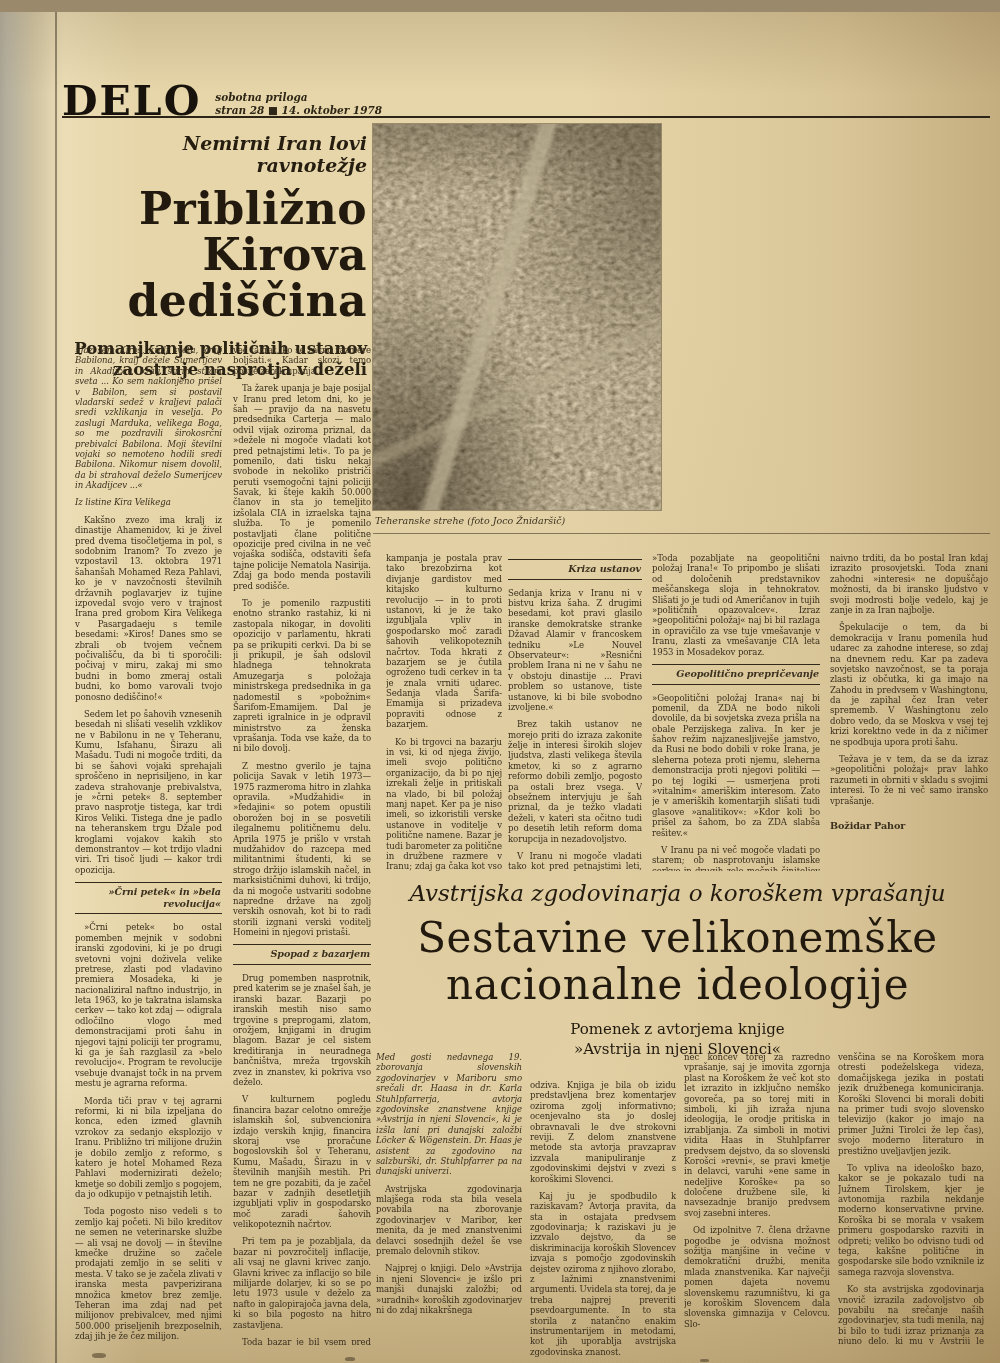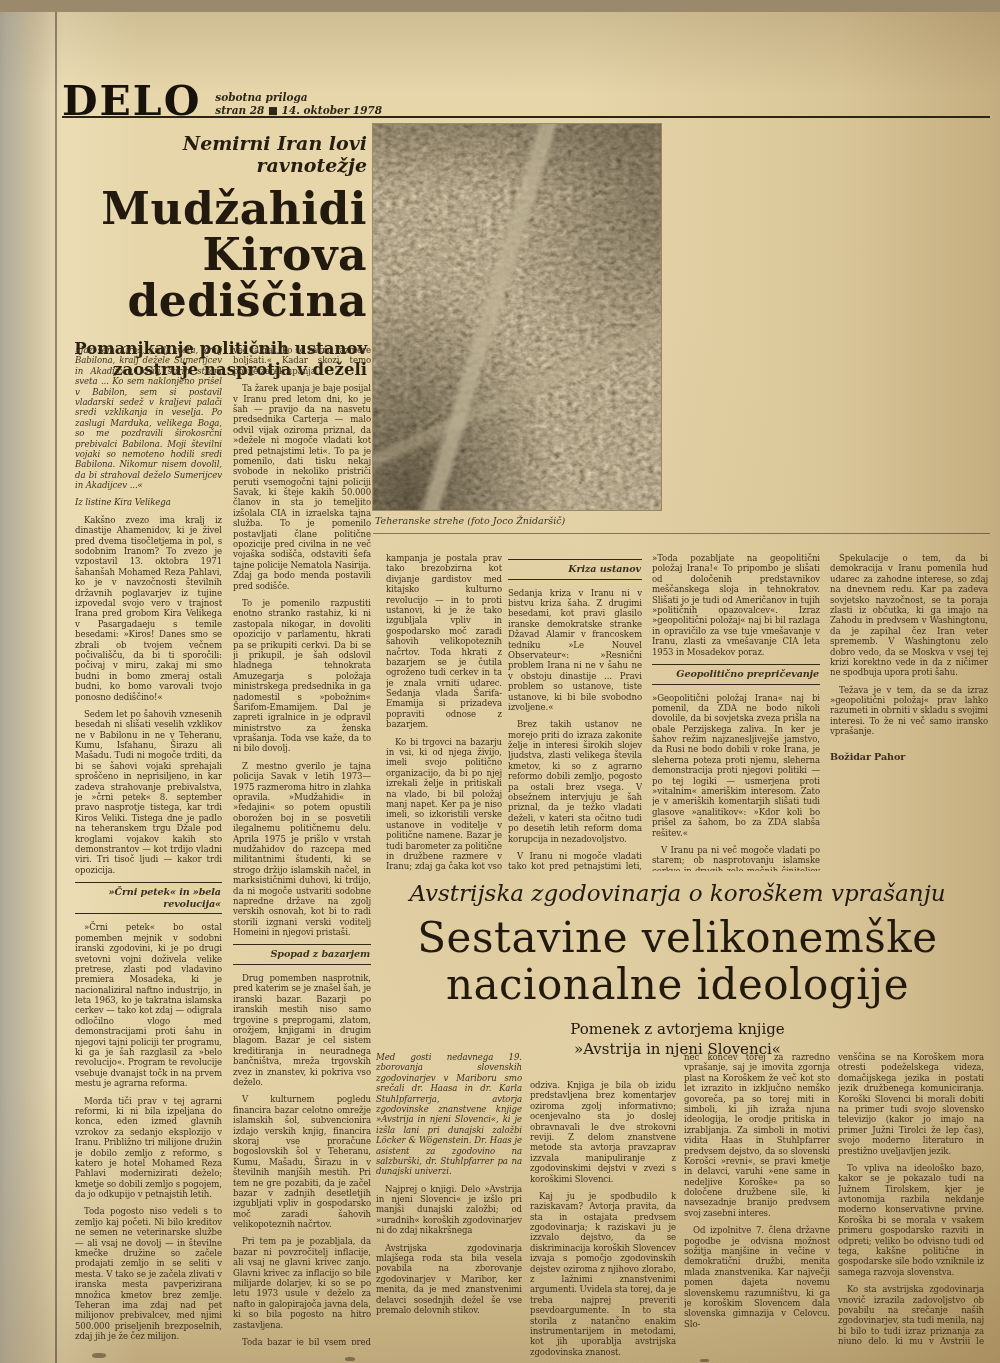--- a/index.html
+++ b/index.html
@@ -77,21 +77,21 @@
     <div class="tagline">
       <div>sobotna priloga</div>
       <div>stran 28 ■ 14. oktober 1978</div>
     </div>
   </div>
   <div class="masthead-rule"></div>
 
   <div class="iran-head">
     <div class="kicker">Nemirni Iran lovi ravnotežje</div>
     <div class="iran-headline">
-      <span>Mudžahidi</span>
+      <span>Približno</span>
       <span>Kirova</span>
       <span>dediščina</span>
     </div>
     <div class="iran-subhead">Pomanjkanje političnih ustanov zaostruje nasprotja v deželi</div>
   </div>
 
   <div class="photo">
     <svg width="288" height="386" xmlns="http://www.w3.org/2000/svg">
       <filter id="grain">
         <feTurbulence type="fractalNoise" baseFrequency="0.16 0.21" numOctaves="3" seed="11"></feTurbulence>
@@ -141,40 +141,41 @@
       <p class="">Brez takih ustanov ne morejo priti do izraza zakonite želje in interesi širokih slojev ljudstva, zlasti velikega števila kmetov, ki so z agrarno reformo dobili zemljo, pogosto pa ostali brez vsega. V obsežnem intervjuju je šah priznal, da je težko vladati deželi, v kateri sta očitno tudi po desetih letih reform doma korupcija in nezadovoljstvo.</p>
       <p class="">V Iranu ni mogoče vladati tako kot pred petnajstimi leti, zlasti ne zgolj s tajno policijo in vojsko.</p>
     </div>
   <div class="col iran-c5">
       <p class=" noindent">»Toda pozabljate na geopolitični položaj Irana!« To pripombo je slišati od določenih predstavnikov meščanskega sloja in tehnokratov. Slišati jo je tudi od Američanov in tujih »političnih opazovalcev«. Izraz »geopolitični položaj« naj bi bil razlaga in opravičilo za vse tuje vmešavanje v Iranu, zlasti za vmešavanje CIA leta 1953 in Mosadekov poraz.</p>
       <div class="col-subhead">Geopolitično prepričevanje</div>
       <p class=" noindent">»Geopolitični položaj Irana« naj bi pomenil, da ZDA ne bodo nikoli dovolile, da bi sovjetska zveza prišla na obale Perzijskega zaliva. In ker je šahov režim najzanesljivejše jamstvo, da Rusi ne bodo dobili v roke Irana, je sleherna poteza proti njemu, sleherna demonstracija proti njegovi politiki — po tej logiki — usmerjena proti »vitalnim« ameriškim interesom. Zato je v ameriških komentarjih slišati tudi glasove »analitikov«: »Kdor koli bo prišel za šahom, bo za ZDA slabša rešitev.«</p>
       <p class="">V Iranu pa ni več mogoče vladati po starem; ob nasprotovanju islamske cerkve in drugih zelo močnih činiteljev je izid boja negotov.</p>
     </div>
   <div class="col iran-c6">
+      <p class=" noindent">naivno trditi, da bo postal Iran kdaj izrazito prosovjetski. Toda znani zahodni »interesi« ne dopuščajo možnosti, da bi iransko ljudstvo v svoji modrosti bolje vedelo, kaj je zanje in za Iran najbolje.</p>
       <p class="">Špekulacije o tem, da bi demokracija v Iranu pomenila hud udarec za zahodne interese, so zdaj na dnevnem redu. Kar pa zadeva sovjetsko navzočnost, se ta poraja zlasti iz občutka, ki ga imajo na Zahodu in predvsem v Washingtonu, da je zapihal čez Iran veter sprememb. V Washingtonu zelo dobro vedo, da se Moskva v vsej tej krizi korektno vede in da z ničimer ne spodbuja upora proti šahu.</p>
       <p class="">Težava je v tem, da se da izraz »geopolitični položaj« prav lahko razumeti in obrniti v skladu s svojimi interesi. To že ni več samo iransko vprašanje.</p>
       <div class="byline">Božidar Pahor</div>
     </div>
 
   <div class="kor-head">
     <div class="kor-kicker">Avstrijska zgodovinarja o koroškem vprašanju</div>
     <div class="kor-headline">
       <span>Sestavine velikonemške</span>
       <span>nacionalne ideologije</span>
     </div>
     <div class="kor-subhead">
       <div>Pomenek z avtorjema knjige</div>
       <div>»Avstrija in njeni Slovenci«</div>
     </div>
   </div>
   <div class="col kor-c1">
       <p class="italic noindent">Med gosti nedavnega 19. zborovanja slovenskih zgodovinarjev v Mariboru smo srečali dr. Haasa in dr. Karla Stuhlpfarrerja, avtorja zgodovinske znanstvene knjige »Avstrija in njeni Slovenci«, ki je izšla lani pri dunajski založbi Löcker &amp; Wögenstein. Dr. Haas je asistent za zgodovino na salzburški, dr. Stuhlpfarrer pa na dunajski univerzi.</p>
+      <p class="">Avstrijska zgodovinarja mlajšega roda sta bila vesela povabila na zborovanje zgodovinarjev v Maribor, ker menita, da je med znanstvenimi delavci sosednjih dežel še vse premalo delovnih stikov.</p>
       <p class="">Najprej o knjigi. Delo »Avstrija in njeni Slovenci« je izšlo pri manjši dunajski založbi; od »uradnih« koroških zgodovinarjev ni do zdaj nikakršnega</p>
-      <p class="">Avstrijska zgodovinarja mlajšega roda sta bila vesela povabila na zborovanje zgodovinarjev v Maribor, ker menita, da je med znanstvenimi delavci sosednjih dežel še vse premalo delovnih stikov.</p>
     </div>
   <div class="col kor-c2">
       <p class=" noindent">odziva. Knjiga je bila ob izidu predstavljena brez komentarjev oziroma zgolj informativno; ocenjevalno sta jo doslej obravnavali le dve strokovni reviji. Z delom znanstvene metode sta avtorja pravzaprav izzvala manipuliranje z zgodovinskimi dejstvi v zvezi s koroškimi Slovenci.</p>
       <p class="">Kaj ju je spodbudilo k raziskavam? Avtorja pravita, da sta in ostajata predvsem zgodovinarja; k raziskavi ju je izzvalo dejstvo, da se diskriminacija koroških Slovencev izvaja s pomočjo zgodovinskih dejstev oziroma z njihovo zlorabo, z lažnimi znanstvenimi argumenti. Uvidela sta torej, da je treba najprej preveriti psevdoargumente. In to sta storila z natančno enakim instrumentarijem in metodami, kot jih uporablja avstrijska zgodovinska znanost.</p>
       <p class="">In ko sta ta »dejstva« preverjala, sta v njih odkrila sestavine velikonemške nacionalne ideologije, ki je na Koroškem preživela vse politične režime.</p>
     </div>
   <div class="col kor-c3">
       <p class=" noindent">nec koncev torej za razredno vprašanje, saj je imovita zgornja plast na Koroškem že več kot sto let izrazito in izključno nemško govoreča, pa so torej miti in simboli, ki jih izraža njuna ideologija, le orodje pritiska in izrabljanja. Za simboli in motivi vidita Haas in Stuhlpfarrer predvsem dejstvo, da so slovenski Korošci »revni«, se pravi kmetje in delavci, varuhi »ene same in nedeljive Koroške« pa so določene družbene sile, ki navsezadnje branijo predvsem svoj zasebni interes.</p>
       <p class="">Od izpolnitve 7. člena državne pogodbe je odvisna možnost sožitja manjšine in večine v demokratični družbi, menita mlada znanstvenika. Kar največji pomen dajeta novemu slovenskemu razumništvu, ki ga je koroškim Slovencem dala slovenska gimnazija v Celovcu. Slo-</p>
     </div>

